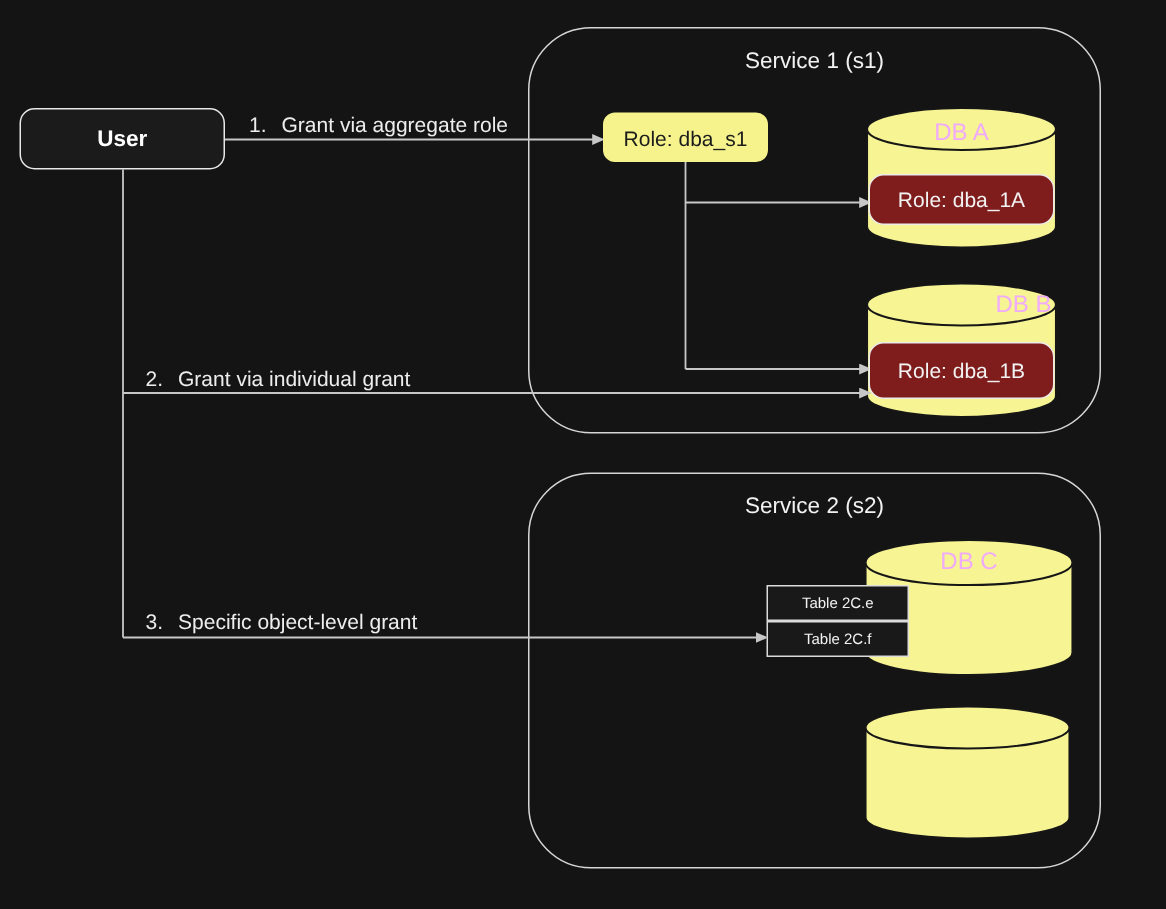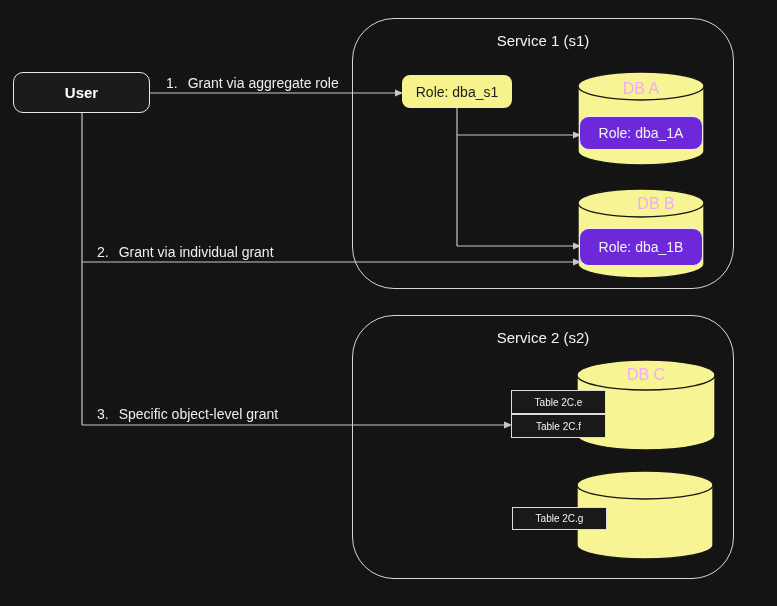--- a/index.html
+++ b/index.html
@@ -53,39 +53,39 @@
     box-sizing: border-box;
     background: #f7f38c;
     border-radius: 8px;
     display: flex; align-items: center; justify-content: center;
     color: #1c1c1c;
     font-size: 14px;
   }
   .role-dark {
     position: absolute;
     box-sizing: border-box;
-    background: #6d28d9;
+    background: #7f1d1d;
     border: 1.5px solid #ececec;
     border-radius: 10px;
     display: flex; align-items: center; justify-content: center;
     color: #f2f2f2;
     font-size: 14px;
     text-align: center;
   }
   #role-1a { left: 579px; top: 116px; width: 124px; height: 34px; }
   #role-1b { left: 579px; top: 228px; width: 124px; height: 38px; }
   .db-label {
     position: absolute;
     width: 120px;
     text-align: center;
     color: #f0abfc;
     font-size: 16px;
   }
   #db-a-label { left: 581px; top: 80px; }
-  #db-b-label { left: 596px; top: 195px; }
+  #db-b-label { left: 581px; top: 195px; text-align: right; }
   #db-c-label { left: 586px; top: 366px; }
   #db-d-label { left: 585px; top: 477px; }
   .table-box {
     position: absolute;
     width: 95px; height: 24px;
     box-sizing: border-box;
     background: #191919;
     border: 1px solid #dcdcdc;
     display: flex; align-items: center; justify-content: center;
     color: #f2f2f2;
@@ -194,17 +194,14 @@
   </div>
 
   <div class="db-label" id="db-c-label">DB C</div>
   <div class="table-box" id="table-2ce">
     <span>Table 2C.e</span>
   </div>
   <div class="table-box" id="table-2cf">
     <span>Table 2C.f</span>
   </div>
 
-  <div class="table-box" id="table-2cg">
-    <span>Table 2C.g</span>
-  </div>
 
 </div>
 
 </body></html>

